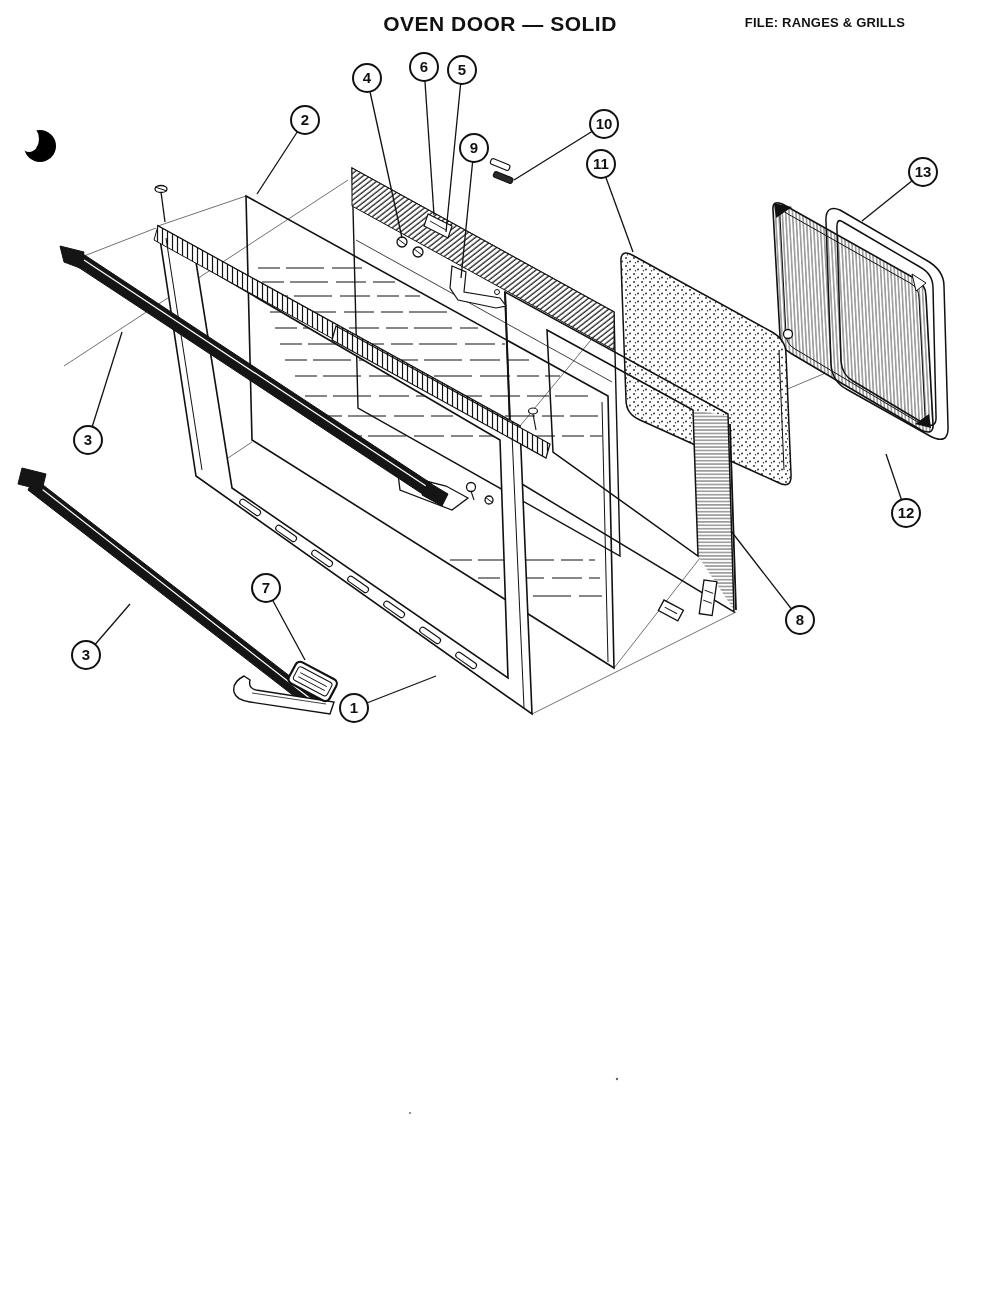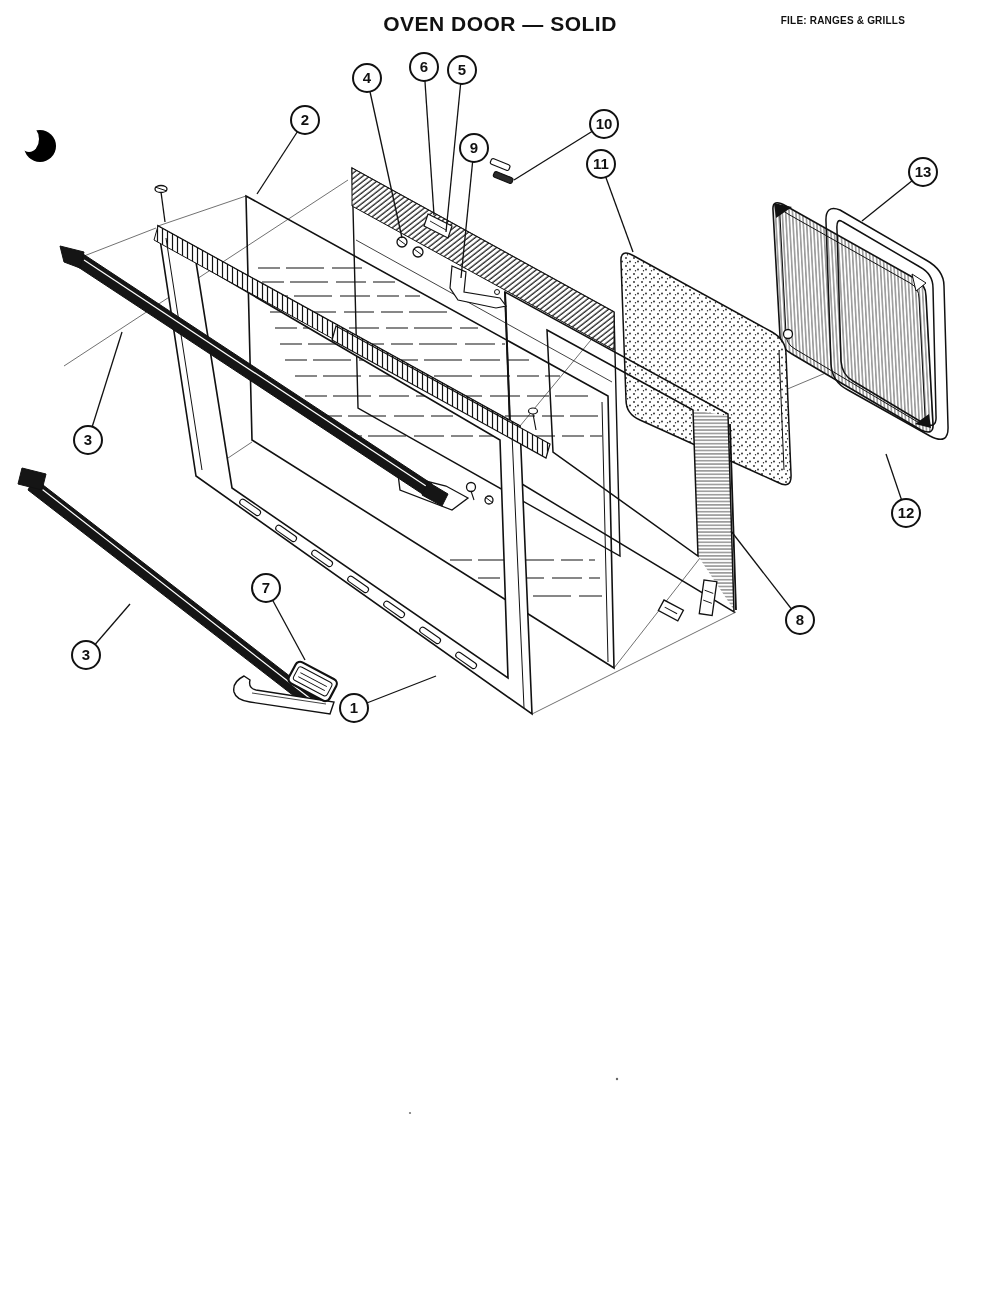--- a/index.html
+++ b/index.html
@@ -11,21 +11,21 @@
     color:#111;
     overflow:hidden;
     margin:0 auto;
   }
   .title{
     position:absolute;top:12px;left:50%;transform:translateX(-50%);
     font-size:21px;font-weight:bold;letter-spacing:.5px;white-space:nowrap;
   }
   .file-label{
     position:absolute;top:15px;right:95px;
-    font-size:10px;font-weight:bold;letter-spacing:.2px;white-space:nowrap;
+    font-size:13px;font-weight:bold;letter-spacing:.2px;white-space:nowrap;
   }
   svg{position:absolute;left:0;top:0;}
   .callout-num{font-family:"Liberation Sans",sans-serif;font-size:15px;font-weight:bold;fill:#111;}
 </style>
 </head>
 <body>
 
 <div class="page">
 
   <div class="title">OVEN DOOR — SOLID</div>

